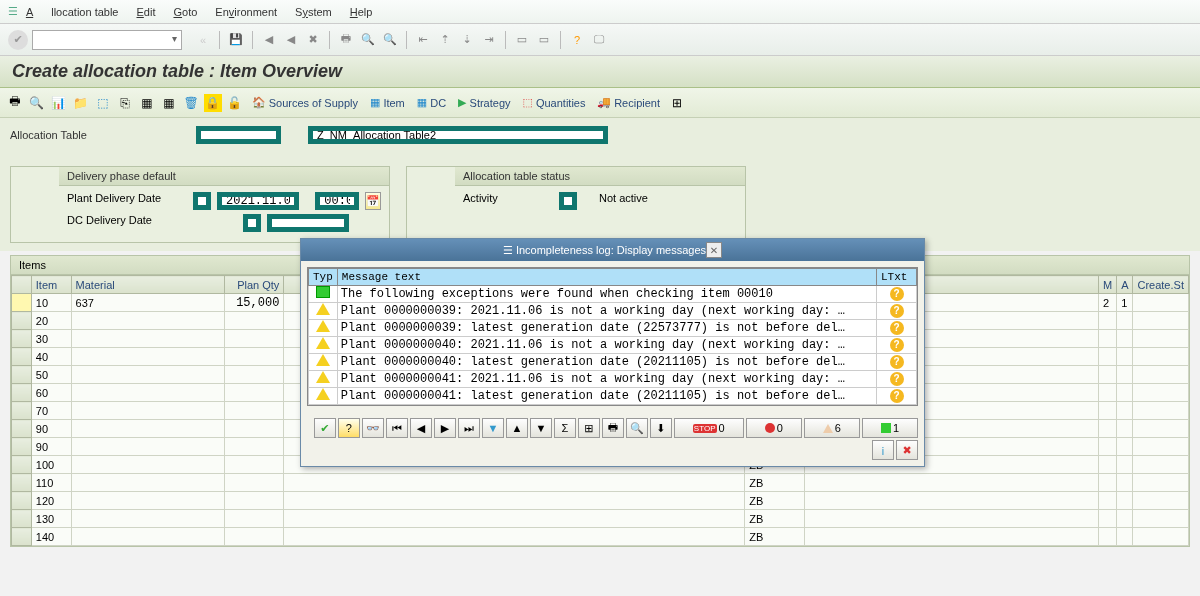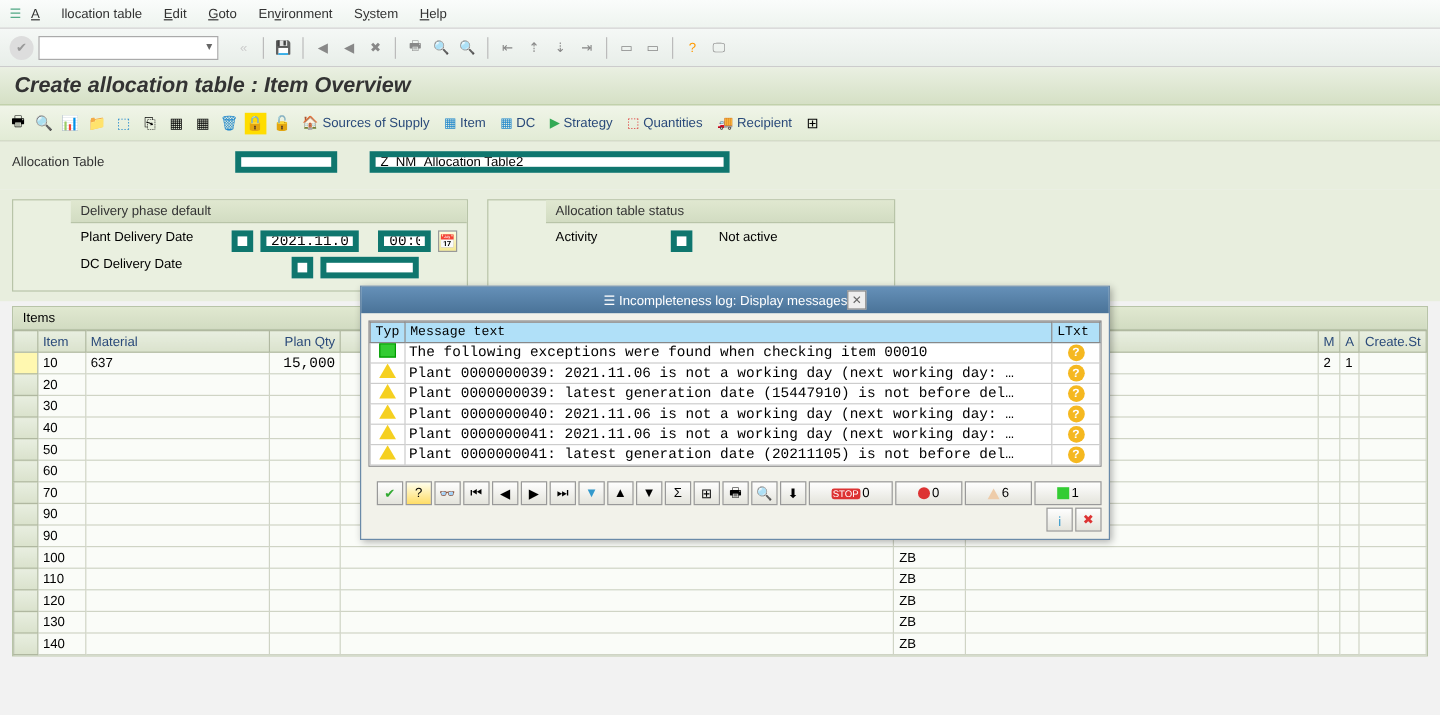--- a/index.html
+++ b/index.html
@@ -398,26 +398,31 @@
     <td>The following exceptions were found when checking item 00010</td>
     <td style="text-align:center"><span class="msg-q">?</span></td>
             </tr>
             <tr>
     <td style="text-align:center"><span class="msg-warn"></span></td>
     <td>Plant 0000000039: 2021.11.06 is not a working day (next working day: …</td>
     <td style="text-align:center"><span class="msg-q">?</span></td>
             </tr>
             <tr>
     <td style="text-align:center"><span class="msg-warn"></span></td>
-    <td>Plant 0000000039: latest generation date (15447910) is not before del…</td>
+    <td>Plant 0000000039: latest generation date (22573777) is not before del…</td>
     <td style="text-align:center"><span class="msg-q">?</span></td>
             </tr>
             <tr>
     <td style="text-align:center"><span class="msg-warn"></span></td>
     <td>Plant 0000000040: 2021.11.06 is not a working day (next working day: …</td>
+    <td style="text-align:center"><span class="msg-q">?</span></td>
+            </tr>
+            <tr>
+    <td style="text-align:center"><span class="msg-warn"></span></td>
+    <td>Plant 0000000040: latest generation date (20211105) is not before del…</td>
     <td style="text-align:center"><span class="msg-q">?</span></td>
             </tr>
             <tr>
     <td style="text-align:center"><span class="msg-warn"></span></td>
     <td>Plant 0000000041: 2021.11.06 is not a working day (next working day: …</td>
     <td style="text-align:center"><span class="msg-q">?</span></td>
             </tr>
             <tr>
     <td style="text-align:center"><span class="msg-warn"></span></td>
     <td>Plant 0000000041: latest generation date (20211105) is not before del…</td>

